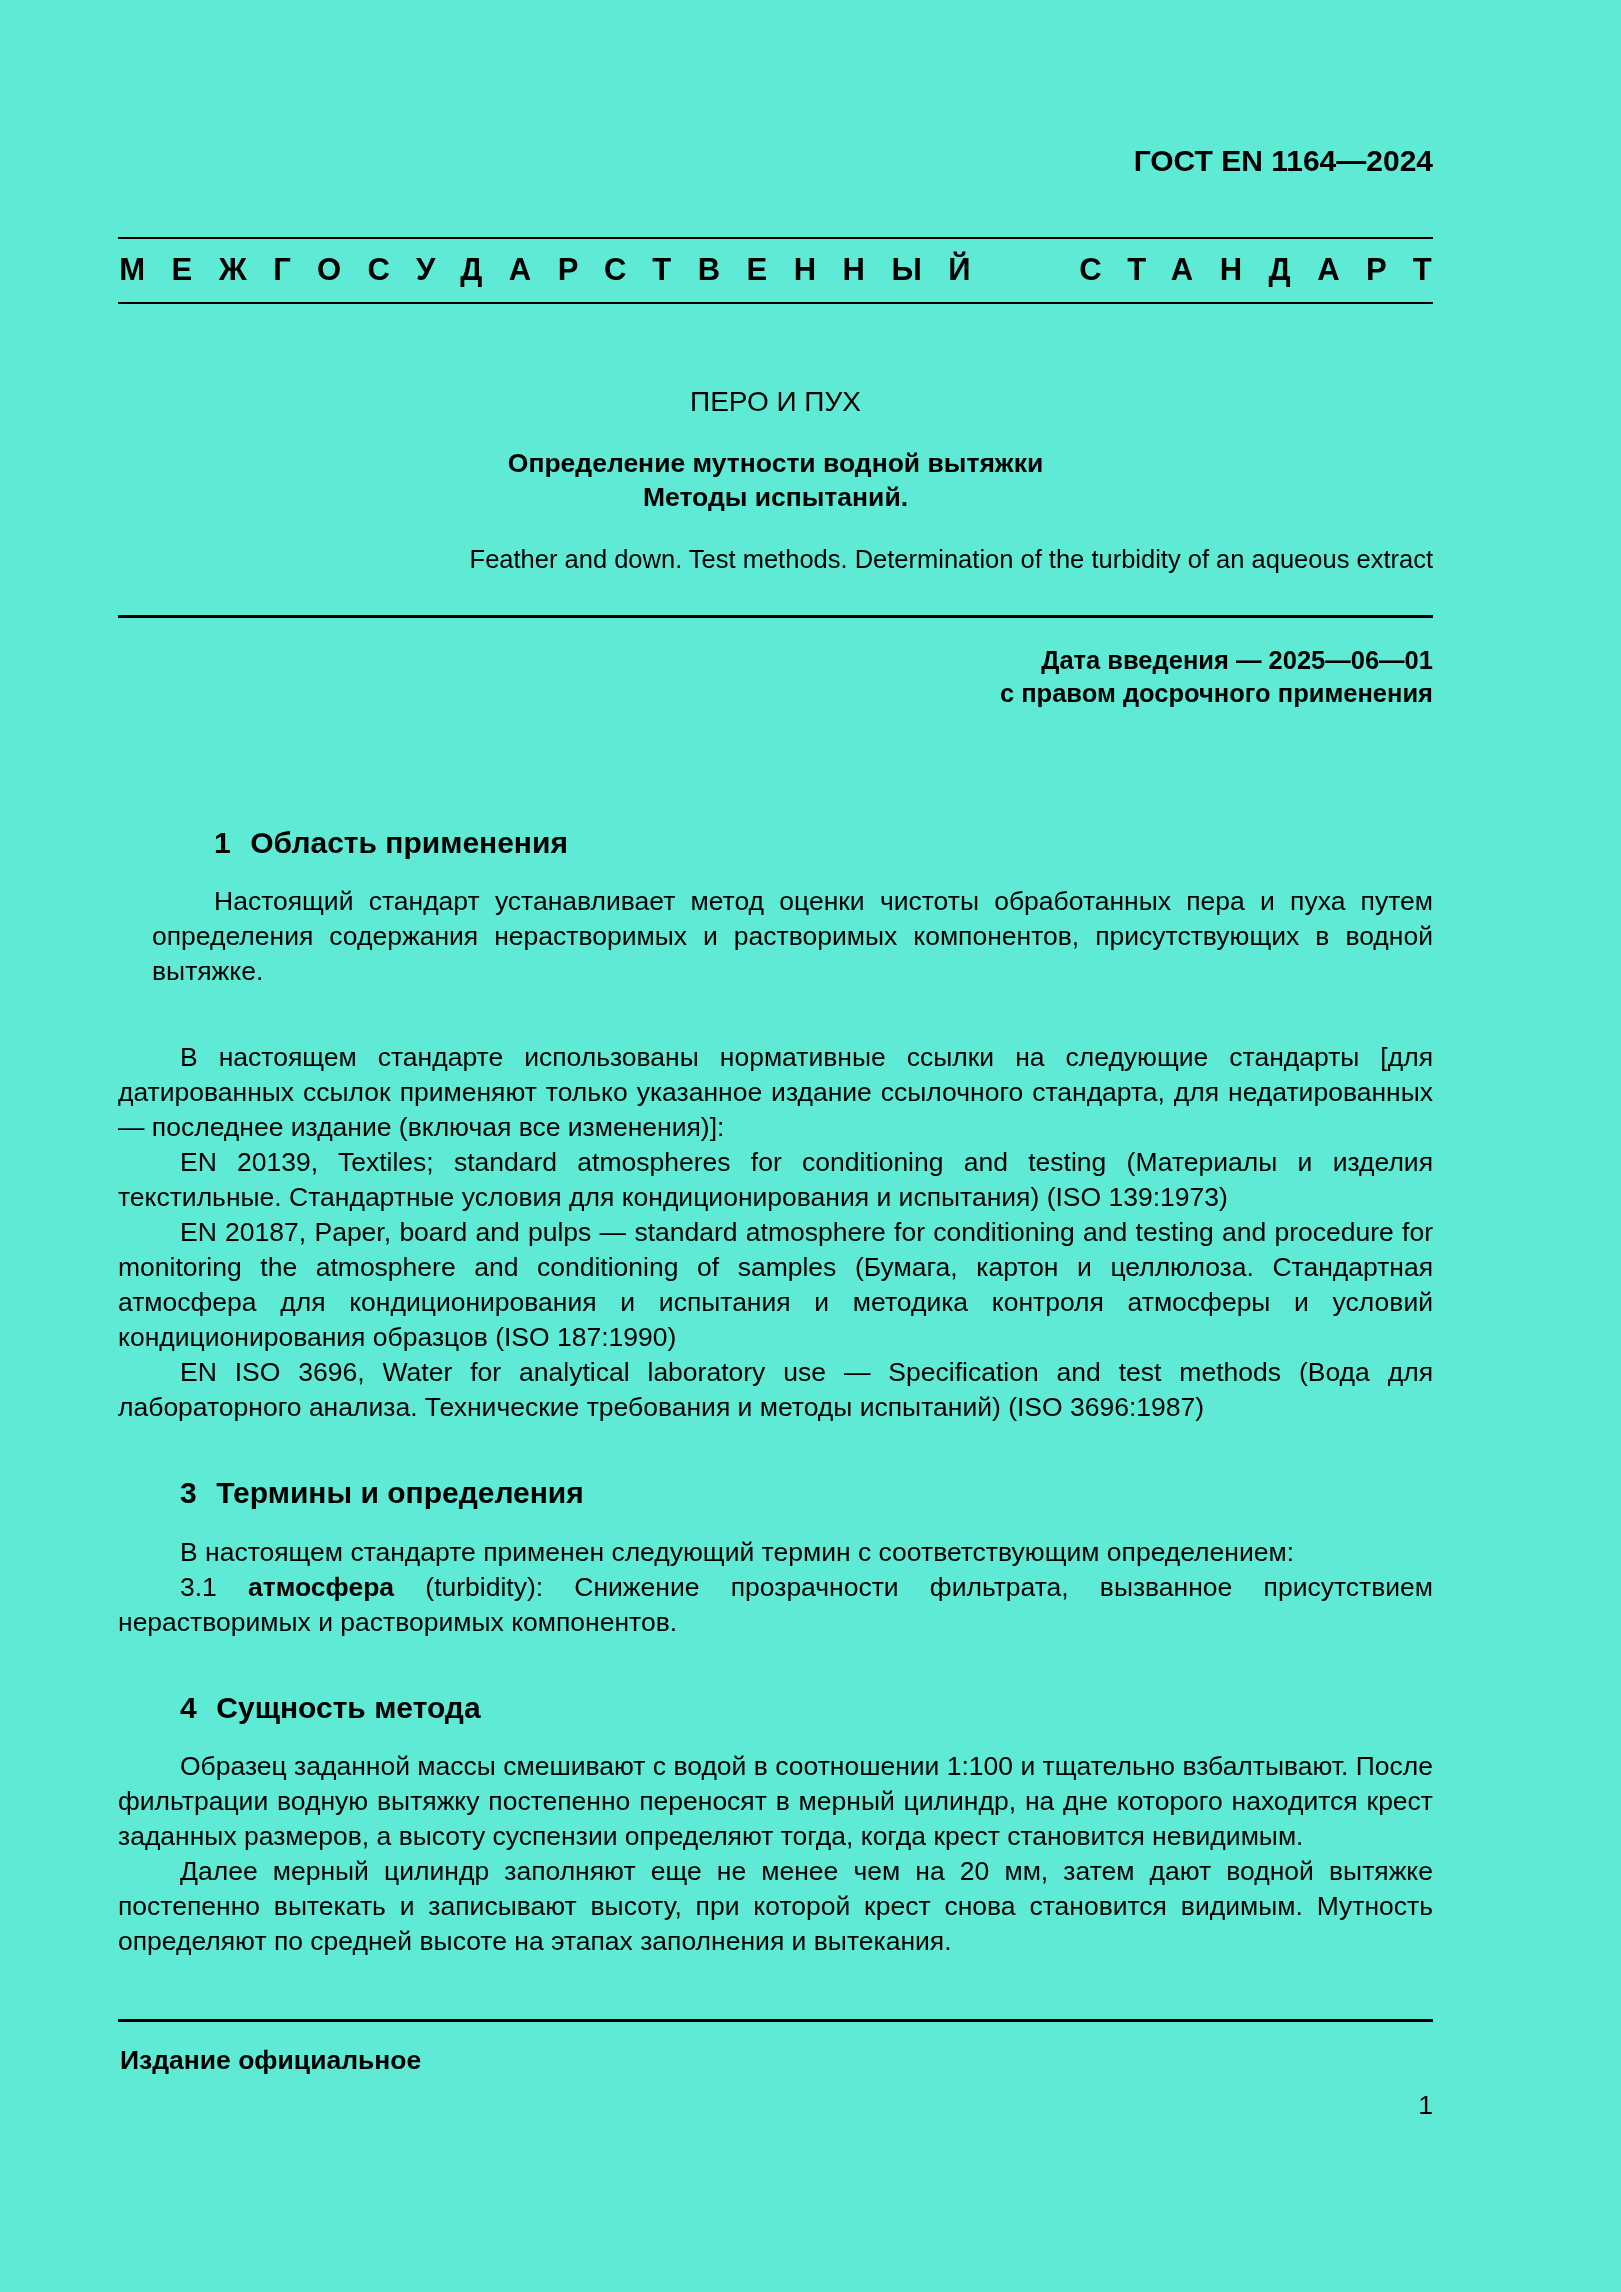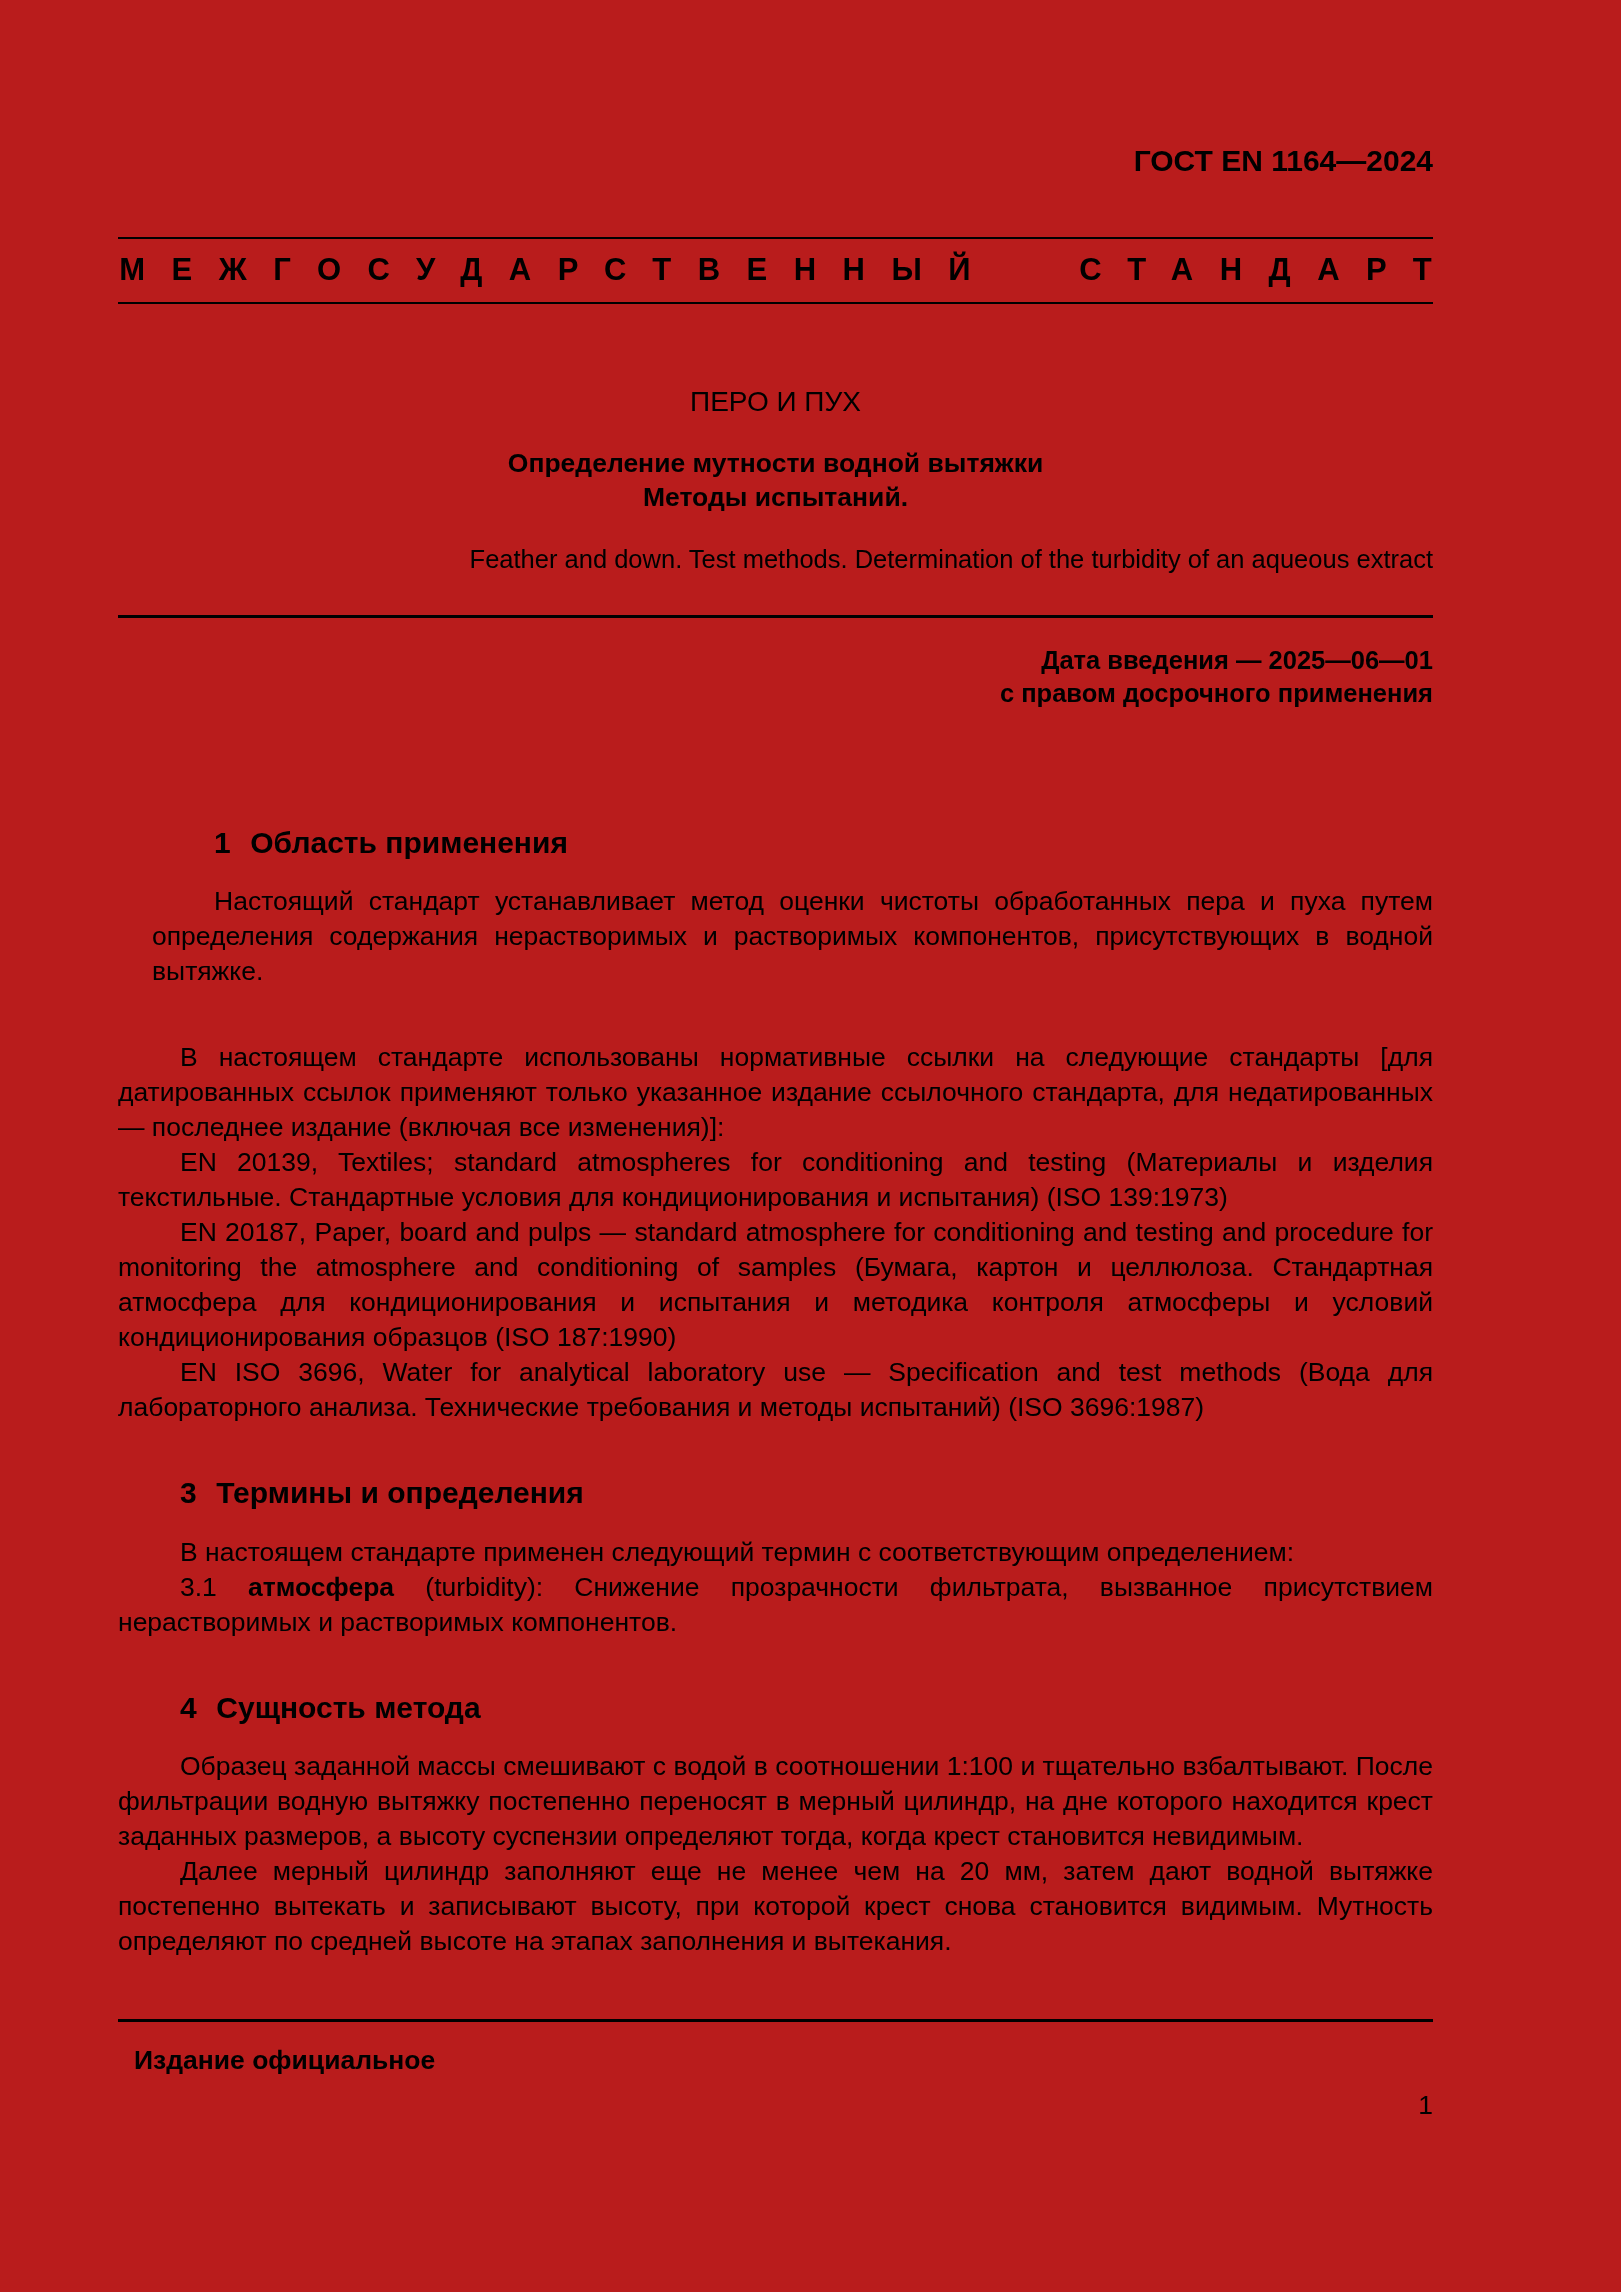--- a/index.html
+++ b/index.html
@@ -4,21 +4,21 @@
 <style>
   * { margin: 0; padding: 0; box-sizing: border-box; }
   html, body { background: #e8e8e8; }
   body { font-family: "Liberation Sans", sans-serif; color: #000; }
 
   .page {
     position: relative;
     width: 1621px;
     height: 2293px;
     margin: 0 auto;
-    background: #b91c1c;
+    background: #5eead4;
     padding: 145px 188px 0 118px;
   }
 
   .doc-code {
     text-align: right;
     font-weight: bold;
     font-size: 30px;
     line-height: 31px;
   }
 
@@ -98,21 +98,21 @@
   .footer-rule {
     position: absolute;
     left: 118px;
     right: 188px;
     top: 2019px;
     height: 2.9px;
     background: #000;
   }
   .official-note {
     position: absolute;
-    left: 134px;
+    left: 120px;
     top: 2045px;
     font-weight: bold;
     font-size: 26.5px;
   }
   .page-number {
     position: absolute;
     right: 188px;
     top: 2090px;
     font-size: 26.5px;
   }

